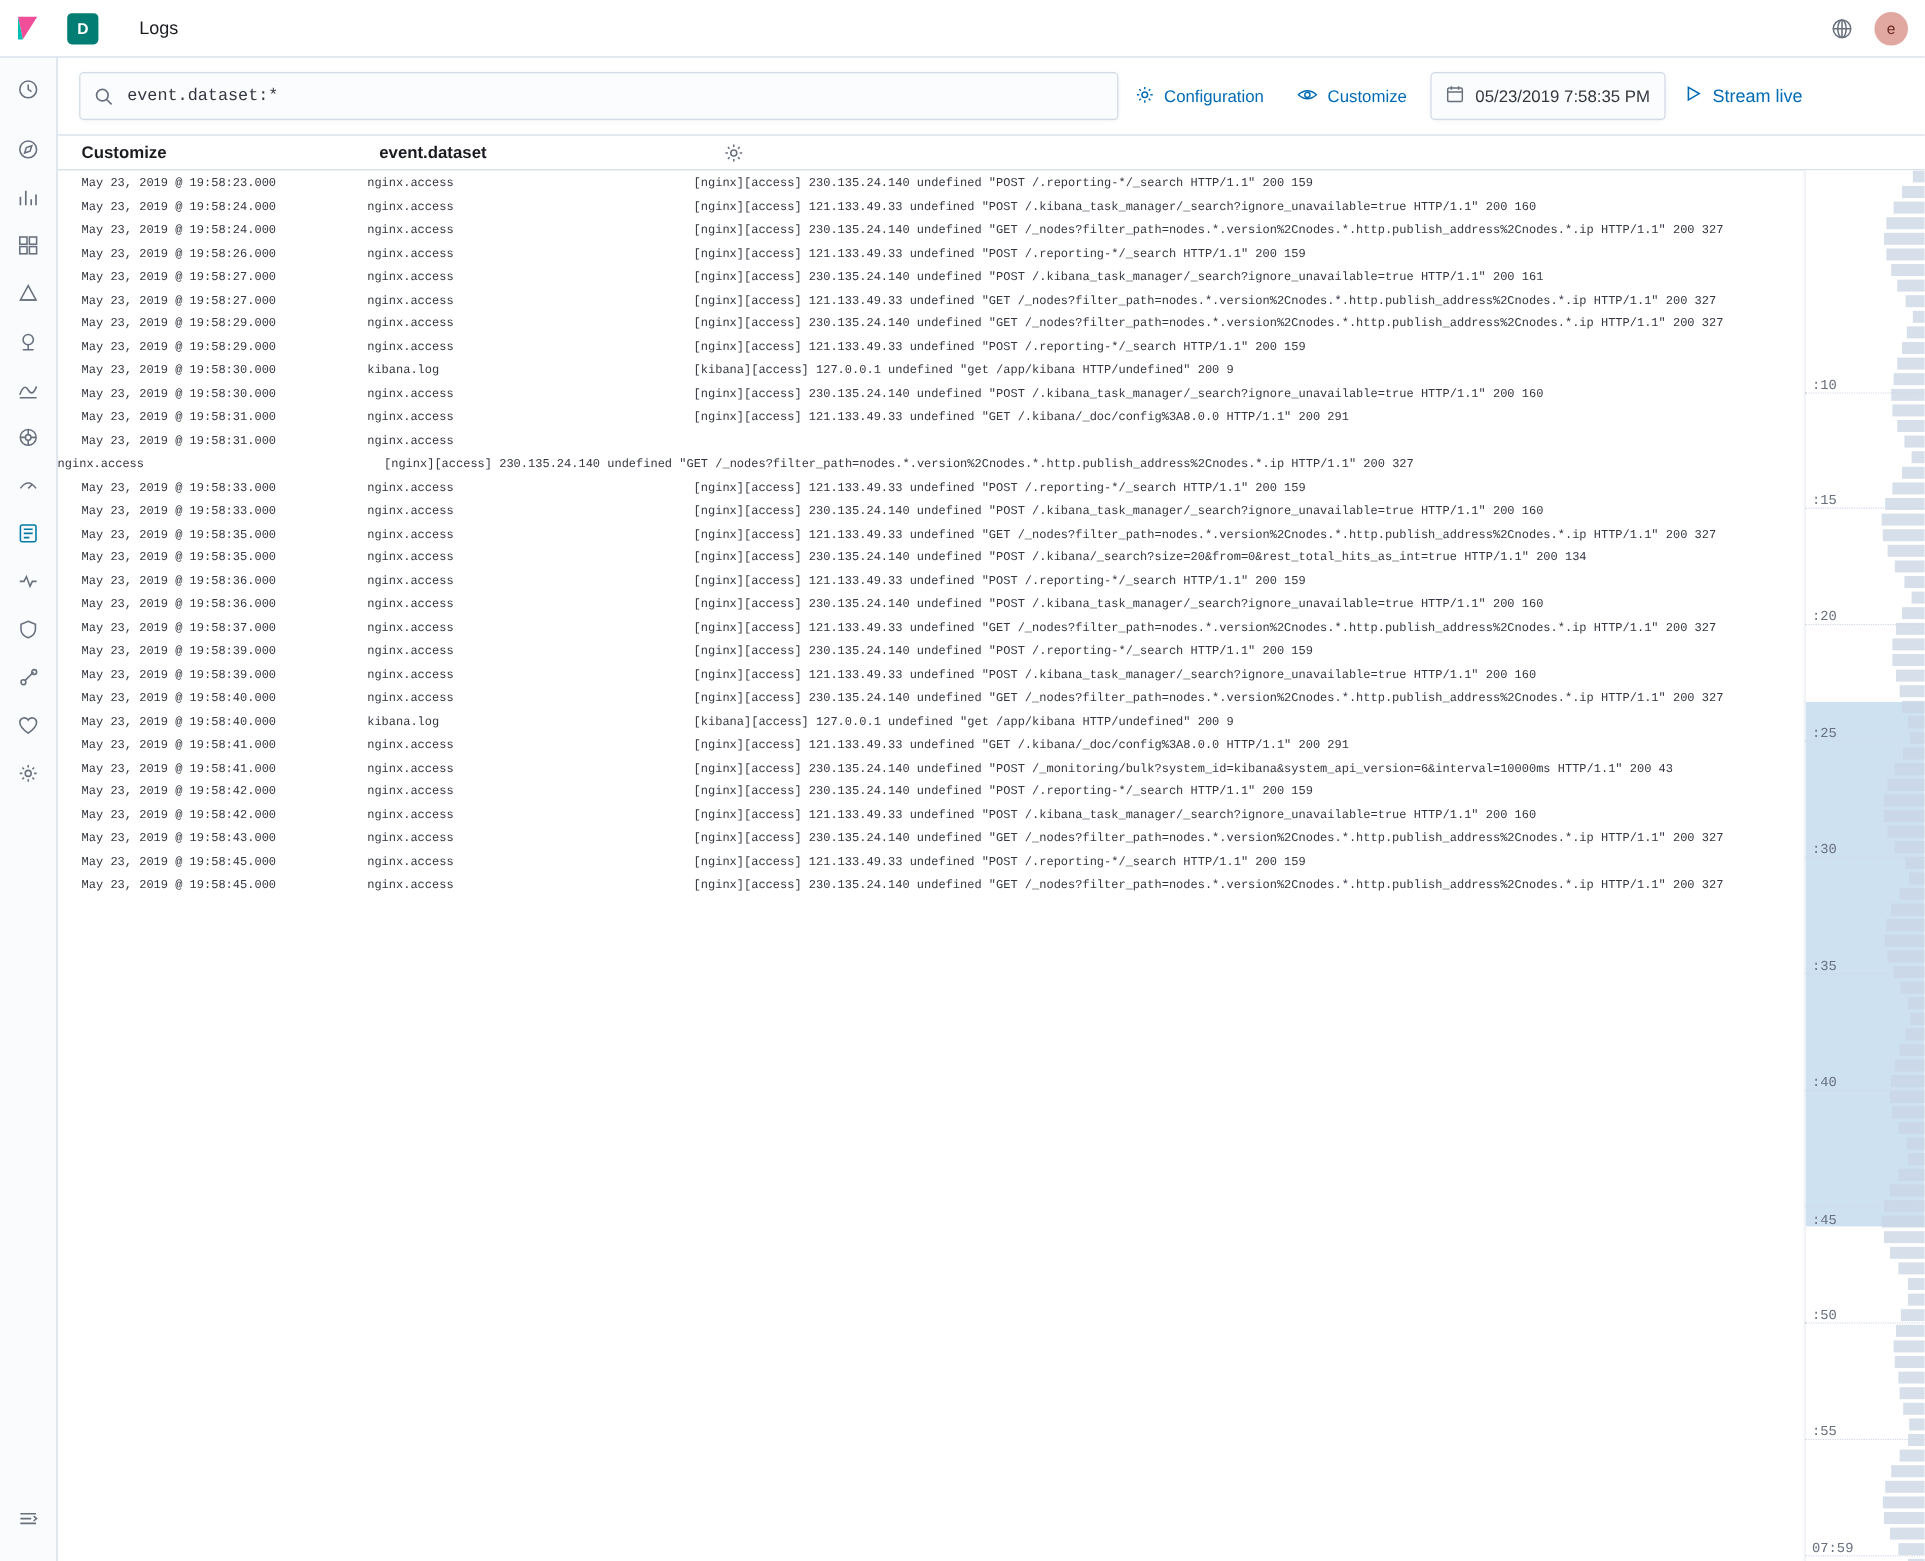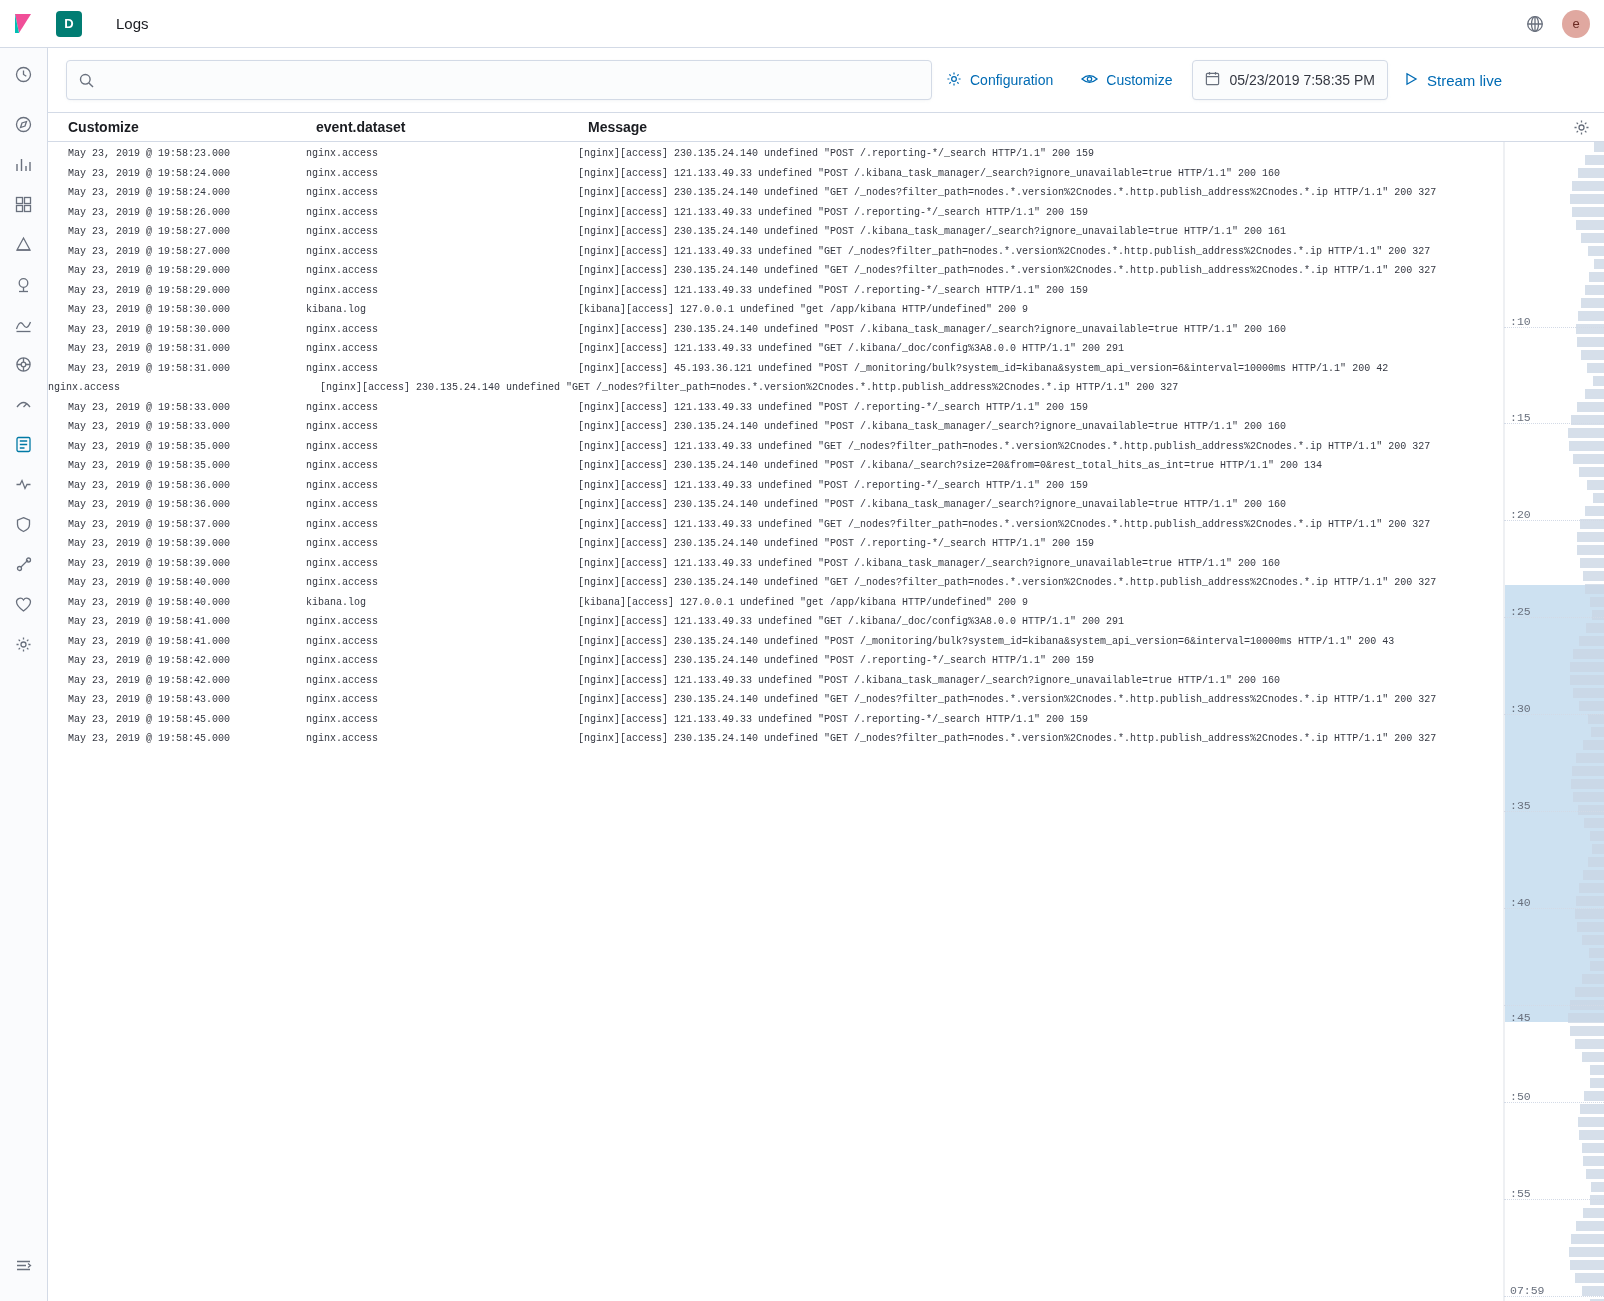--- a/index.html
+++ b/index.html
@@ -320,20 +320,21 @@
     <div class="content">
 
       <div class="toolbar">
         <div class="search-box">
           <span class="search-icon">
             <svg width="15" height="15" viewBox="0 0 15 15" fill="none" stroke="currentColor" stroke-width="1.4">
               <circle cx="6.3" cy="6.3" r="4.8"></circle>
                 <path d="M9.9 9.9 L14 14"></path>
             </svg>
           </span>
+          <input class="search-input" value="event.dataset:*" style="">
         </div>
 
         <div class="tb-btn">
           <span>
             <svg width="16" height="16" viewBox="0 0 17 17" fill="none" stroke="#006bb4" stroke-width="1.3">
               <circle cx="8.5" cy="8.5" r="2.5"></circle>
               <path d="M8.5 1.5 V3.6 M8.5 13.4 V15.5 M1.5 8.5 H3.6 M13.4 8.5 H15.5 M3.6 3.6 L5 5 M12 12 L13.4 13.4 M13.4 3.6 L12 5 M5 12 L3.6 13.4"></path>
             </svg>
           </span>
           <span>Configuration</span>
@@ -365,21 +366,20 @@
               <path d="M3 1.8 L12 7 L3 12.2 Z"></path>
             </svg>
           </span>
           <span>Stream live</span>
         </div>
       </div>
 
       <div class="tbl-header">
         <div class="col-ts">Customize</div>
         <div class="col-ds">event.dataset</div>
-        <div class="col-msg">Message</div>
         <div class="gear-cell">
           <svg width="17" height="17" viewBox="0 0 17 17" fill="none" stroke="currentColor" stroke-width="1.3">
             <circle cx="8.5" cy="8.5" r="2.5"></circle>
             <path d="M8.5 1.5 V3.6 M8.5 13.4 V15.5 M1.5 8.5 H3.6 M13.4 8.5 H15.5 M3.6 3.6 L5 5 M12 12 L13.4 13.4 M13.4 3.6 L12 5 M5 12 L3.6 13.4"></path>
           </svg>
         </div>
       </div>
 
       <div class="log-area">
         <div class="log-rows" id="log-rows">
@@ -434,21 +434,20 @@
               <div class="c-msg">[nginx][access] 230.135.24.140 undefined "POST /.kibana_task_manager/_search?ignore_unavailable=true HTTP/1.1" 200 160</div>
             </div>
             <div class="log-row">
               <div class="c-ts">May 23, 2019 @ 19:58:31.000</div>
               <div class="c-ds">nginx.access</div>
               <div class="c-msg">[nginx][access] 121.133.49.33 undefined "GET /.kibana/_doc/config%3A8.0.0 HTTP/1.1" 200 291</div>
             </div>
             <div class="log-row">
               <div class="c-ts">May 23, 2019 @ 19:58:31.000</div>
               <div class="c-ds">nginx.access</div>
-              <div class="c-msg">[nginx][access] 45.193.36.121 undefined "POST /_monitoring/bulk?system_id=kibana&amp;system_api_version=6&amp;interval=10000ms HTTP/1.1" 200 42</div>
             </div>
             <div class="log-row">
               <div class="c-ds">nginx.access</div>
               <div class="c-msg">[nginx][access] 230.135.24.140 undefined "GET /_nodes?filter_path=nodes.*.version%2Cnodes.*.http.publish_address%2Cnodes.*.ip HTTP/1.1" 200 327</div>
             </div>
             <div class="log-row">
               <div class="c-ts">May 23, 2019 @ 19:58:33.000</div>
               <div class="c-ds">nginx.access</div>
               <div class="c-msg">[nginx][access] 121.133.49.33 undefined "POST /.reporting-*/_search HTTP/1.1" 200 159</div>
             </div>

